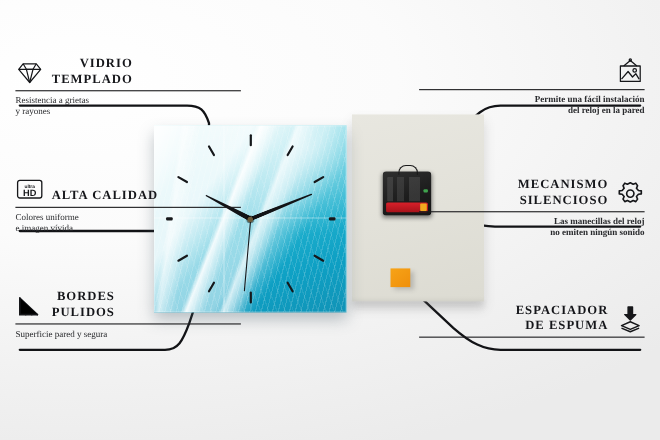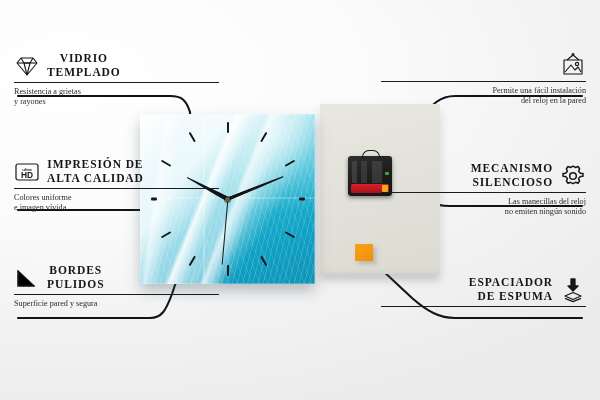--- a/index.html
+++ b/index.html
@@ -23,28 +23,28 @@
   .ttl{
     font-family:"Liberation Serif", serif;
     font-weight:700;
     font-size:11.5px;
     letter-spacing:.9px;
     line-height:13.5px;
     color:#15161a;
     text-transform:uppercase;
     white-space:nowrap;
   }
-  .feat.left .ttl{text-align:center;}
+  .feat.left .ttl{text-align:right;}
   .feat.right .ttl{text-align:right;}
   .rule{height:1px;background:#1b1b1d;margin:3px 0 4px 0;width:100%;}
   .desc{
     font-family:"Liberation Serif", serif;
     font-size:8.2px;line-height:10.4px;color:#2a2b2e;
   }
-  .feat.right .desc{text-align:right;}
+  .feat.right .desc{text-align:right;font-weight:bold;}
   .ico{width:26px;height:26px;flex:0 0 26px;display:block;}
   .ico svg{display:block;width:26px;height:26px;}
 
   
   #f-vidrio   {left:14px; top:52px;}
   #f-impresion{left:14px; top:158px;}
   #f-bordes   {left:14px; top:264px;}
   #f-asidero  {left:381px;top:52px;}
   #f-mecanismo{left:381px;top:162px;}
   #f-espaciador{left:381px;top:276px;}
@@ -225,21 +225,21 @@
   <div class="feat left" id="f-impresion">
     <div class="row">
       <span class="ico">
         <svg viewBox="0 0 26 26">
           <rect x="2" y="5" width="22" height="16" rx="2" fill="none" stroke="#16171a" stroke-width="1.2"></rect>
           <text x="13" y="12" font-family="Liberation Sans, sans-serif" font-size="4.4" font-weight="bold" fill="#16171a" text-anchor="middle">ultra</text>
           <text x="13" y="19.2" font-family="Liberation Sans, sans-serif" font-size="8.4" font-weight="bold" fill="#16171a" text-anchor="middle">HD</text>
         </svg>
       </span>
       <span class="ttl">
-        <span>IMPRESIÓN DE</span><br>
+        <br>
         <span>ALTA CALIDAD</span>
       </span>
     </div>
     <div class="rule"></div>
     <div class="desc">
       <span>Colores uniforme</span><br>
       <span>e imagen vívida</span>
     </div>
   </div>
 

